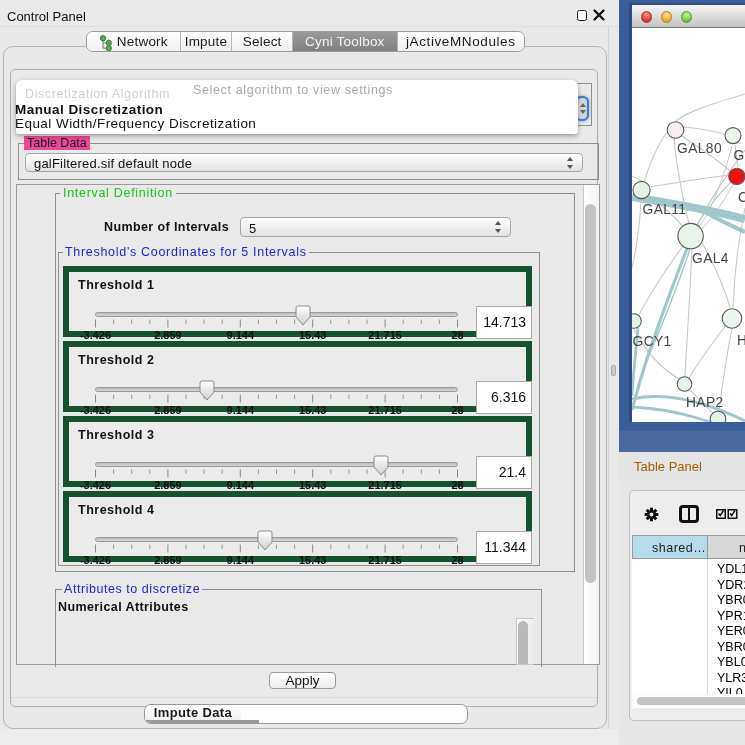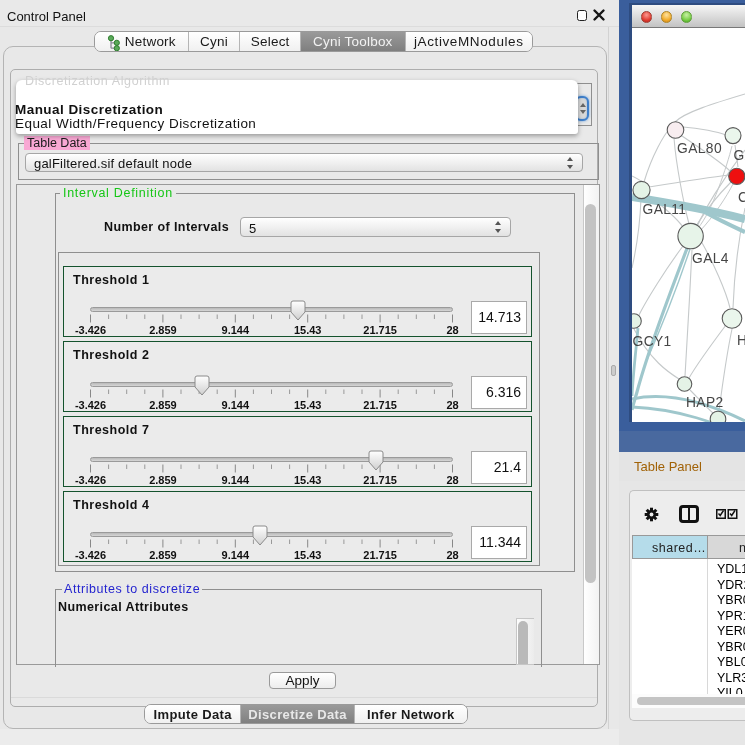--- a/index.html
+++ b/index.html
@@ -18,65 +18,66 @@
     <div class="abs" style="left:0;top:0;width:619px;height:27px;background:#e9e9e9;border-bottom:1px solid #dcdcdc;"></div>
     <div class="abs" style="left:7px;top:9px;font-size:13px;color:#111;">Control Panel</div>
 
     <div class="abs" style="left:577px;top:10px;width:10px;height:10.5px;border:1.7px solid #222;border-radius:2.5px;background:#fff;"></div>
     <svg class="abs" style="left:592px;top:8px;" width="14" height="14" viewBox="0 0 14 14">
       <path d="M2.5 2.5 L11.5 11.5 M11.5 2.5 L2.5 11.5" stroke="#151515" stroke-width="2.4" stroke-linecap="round"></path>
     </svg>
 
     <div class="abs" style="left:3px;top:46px;width:604px;height:683px;border:1px solid #b4b4b4;border-radius:10px;background:#e8e8e8;"></div>
 
-    <div class="abs" id="toptabs" style="left:94px;top:31px;width:439px;height:37px;">
+    <div class="abs" id="toptabs" style="left:86px;top:31px;width:439px;height:37px;">
         <div style="display:flex;height:21px;border:1px solid #9a9a9a;border-radius:7px;overflow:hidden;background:#fdfdfd;">
           <div style="width:93px;background:linear-gradient(#ffffff,#f0f0f0);color:#1a1a1a;display:flex;align-items:center;justify-content:center;font-size:13.5px;letter-spacing:0.2px;"><svg width="14" height="17" viewBox="0 0 14 17" style="margin-right:4px;margin-top:1px;">
               <path d="M4 5 L4 14.2 M4 8.8 L9.8 8.8 M4 14.2 L9.8 14.2" stroke="#8a8a96" stroke-width="1.3" fill="none"></path>
               <circle cx="4" cy="4.2" r="2.6" fill="#5aaa5a" stroke="#2e7d2e" stroke-width="1"></circle>
               <circle cx="9.8" cy="8.8" r="2.6" fill="#5aaa5a" stroke="#2e7d2e" stroke-width="1"></circle>
               <circle cx="9.8" cy="14.2" r="2.6" fill="#5aaa5a" stroke="#2e7d2e" stroke-width="1"></circle>
             </svg>Network</div>
-          <div style="width:52px;background:linear-gradient(#ffffff,#f0f0f0);color:#1a1a1a;border-left:1px solid #b5b5b5;display:flex;align-items:center;justify-content:center;font-size:13.5px;letter-spacing:0.2px;">Cyni</div>
+          <div style="width:52px;background:linear-gradient(#ffffff,#f0f0f0);color:#1a1a1a;border-left:1px solid #b5b5b5;display:flex;align-items:center;justify-content:center;font-size:13.5px;letter-spacing:0.2px;">Impute</div>
           <div style="width:61px;background:linear-gradient(#ffffff,#f0f0f0);color:#1a1a1a;border-left:1px solid #b5b5b5;display:flex;align-items:center;justify-content:center;font-size:13.5px;letter-spacing:0.2px;">Select</div>
           <div style="width:105px;background:linear-gradient(#9a9a9a,#7f7f7f);color:#f2f2f2;border-left:1px solid #b5b5b5;display:flex;align-items:center;justify-content:center;font-size:13.5px;letter-spacing:0.2px;">Cyni Toolbox</div>
           <div style="width:128px;background:linear-gradient(#ffffff,#f0f0f0);color:#1a1a1a;border-left:1px solid #b5b5b5;display:flex;align-items:center;justify-content:center;font-size:13.5px;letter-spacing:0.6px;">jActiveMNodules</div>
         </div>
       </div>
 
     <div class="abs" style="left:10px;top:69px;width:588px;height:638px;border:1px solid #adadad;border-radius:5px;background:#e9e9e9;"></div>
 
     <div class="abs" style="left:18px;top:83px;width:574px;height:43px;border:1px solid #8f8f8f;"></div>
 
     <div class="abs" style="left:575px;top:96px;width:14px;height:25px;border:2.6px solid #3f7fca;border-radius:6px;background:#d9d9d9;box-shadow:0 0 3px rgba(90,150,215,0.9), inset 0 0 2px rgba(90,150,215,0.6);"></div>
     <div class="abs" style="left:580px;top:103px;width:0;height:0;border-left:3px solid transparent;border-right:3px solid transparent;border-bottom:4px solid #666;"></div>
     <div class="abs" style="left:580px;top:110px;width:0;height:0;border-left:3px solid transparent;border-right:3px solid transparent;border-top:4px solid #666;"></div>
 
     <div class="abs" style="left:18px;top:143px;width:581px;height:37px;border:1px solid #8f8f8f;"></div>
-    <div class="abs" style="left:24px;top:136px;font-size:12.5px;color:#1a1a1a;background:#f9a8d4;padding:0 3px;">Table Data</div>
+    <div class="abs" style="left:24px;top:136px;font-size:12.5px;color:#1a1a1a;background:#ec4899;padding:0 3px;">Table Data</div>
     <div class="combo" style="left:25px;top:153px;width:558px;height:19px;">
       <span>galFiltered.sif default node</span>
       <div class="arrows"></div>
     </div>
 
     <div class="abs" style="left:16px;top:184px;width:584px;height:481px;border:1px solid #9a9a9a;background:#e9e9e9;"></div>
 
     <div class="abs" style="left:583px;top:185px;width:16px;height:479px;background:linear-gradient(90deg,#ffffff,#f2f2f2);border-left:1px solid #c9c9c9;"></div>
     <div class="abs" style="left:585px;top:204px;width:11px;height:379px;background:#c3c3c3;border-radius:6px;"></div>
 
     <div class="abs" style="left:55px;top:193px;width:520px;height:379px;border:1px solid #8f8f8f;"></div>
     <div class="abs" style="left:60px;top:186px;font-size:12.5px;letter-spacing:0.7px;color:#16c616;background:#e9e9e9;padding:0 3px;">Interval Definition</div>
 
     <div class="abs" style="left:104px;top:220px;font-size:12.5px;font-weight:bold;letter-spacing:0.4px;color:#111;">Number of Intervals</div>
     <div class="combo" style="left:240px;top:217px;width:271px;height:20px;">
       <span>5</span>
       <div class="arrows"></div>
     </div>
 
     <div class="abs" style="left:58px;top:252px;width:482px;height:314px;border:1px solid #8f8f8f;"></div>
+    <div class="abs" style="left:63px;top:245px;font-size:12.5px;letter-spacing:0.7px;color:#2424cf;background:#e9e9e9;padding:0 2px;">Threshold's Coordinates for 5 Intervals</div>
 
     <div id="thresholds">
         <div class="tbox" style="left:63px;top:266px;width:469px;height:71px;">
           <div class="tlabel">Threshold 1</div>
           <div class="tfield">14.713</div>
           <div style="position:absolute;left:26px;top:40px;width:363px;height:5px;background:linear-gradient(#b9b9b9,#d6d6d6);border:1px solid #9a9a9a;border-radius:3px;"></div>
           <svg style="position:absolute;left:0;top:47px;" width="470" height="10" viewBox="0 0 470 10">
             <line x1="26.5" y1="0.5" x2="26.5" y2="8.5" stroke="#888" stroke-width="1"></line>
             <line x1="44.6" y1="0.5" x2="44.6" y2="5" stroke="#999" stroke-width="1"></line>
             <line x1="62.7" y1="0.5" x2="62.7" y2="5" stroke="#999" stroke-width="1"></line>
@@ -152,21 +153,21 @@
             <path d="M3 1 L13 1 Q15 1 15 3 L15 12 L8 20 L1 12 L1 3 Q1 1 3 1 Z" fill="url(#thg2)" stroke="#8a8a8a" stroke-width="1"></path>
             <defs>
               <linearGradient id="thg2" x1="0" y1="0" x2="0" y2="1">
                 <stop offset="0" stop-color="#ffffff"></stop>
                 <stop offset="1" stop-color="#cfcfcf"></stop>
               </linearGradient>
             </defs>
           </svg>
         </div>
         <div class="tbox" style="left:63px;top:416px;width:469px;height:71px;">
-          <div class="tlabel">Threshold 7</div>
+          <div class="tlabel">Threshold 3</div>
           <div class="tfield">21.4</div>
           <div style="position:absolute;left:26px;top:40px;width:363px;height:5px;background:linear-gradient(#b9b9b9,#d6d6d6);border:1px solid #9a9a9a;border-radius:3px;"></div>
           <svg style="position:absolute;left:0;top:47px;" width="470" height="10" viewBox="0 0 470 10">
             <line x1="26.5" y1="0.5" x2="26.5" y2="8.5" stroke="#888" stroke-width="1"></line>
             <line x1="44.6" y1="0.5" x2="44.6" y2="5" stroke="#999" stroke-width="1"></line>
             <line x1="62.7" y1="0.5" x2="62.7" y2="5" stroke="#999" stroke-width="1"></line>
             <line x1="80.80000000000001" y1="0.5" x2="80.80000000000001" y2="5" stroke="#999" stroke-width="1"></line>
             <line x1="98.9" y1="0.5" x2="98.9" y2="8.5" stroke="#888" stroke-width="1"></line>
             <line x1="117" y1="0.5" x2="117" y2="5" stroke="#999" stroke-width="1"></line>
             <line x1="135.10000000000002" y1="0.5" x2="135.10000000000002" y2="5" stroke="#999" stroke-width="1"></line>
@@ -249,35 +250,36 @@
     <div class="abs" style="left:55px;top:589px;width:487px;height:78px;border:1px solid #8f8f8f;border-bottom:none;"></div>
     <div class="abs" style="left:62px;top:582px;font-size:12.5px;letter-spacing:0.55px;color:#2424cf;background:#e9e9e9;padding:0 2px;">Attributes to discretize</div>
     <div class="abs" style="left:58px;top:600px;font-size:12.5px;font-weight:bold;letter-spacing:0.4px;color:#111;">Numerical Attributes</div>
 
     <div class="abs" style="left:516px;top:618px;width:18px;height:47px;background:linear-gradient(90deg,#fdfdfd,#ececec);border:1px solid #c6c6c6;border-right:none;"></div>
     <div class="abs" style="left:518px;top:621px;width:10px;height:43px;background:#b9b9b9;border-radius:5px 5px 0 0;"></div>
 
     <div class="abs" style="left:269px;top:672px;width:67px;height:17px;background:linear-gradient(#ffffff,#ededed);border:1px solid #9a9a9a;border-radius:4px;text-align:center;font-size:13.5px;color:#111;line-height:15px;">Apply</div>
 
     <div class="abs" id="bottabs" style="left:144px;top:704px;width:324px;height:21px;">
-        <div style="display:flex;height:20px;border:1px solid #9a9a9a;border-radius:7px;overflow:hidden;background:#fdfdfd;">
+        <div style="display:flex;height:20px;border:1px solid #9a9a9a;border-radius:7px;overflow:hidden;background:#fdfdfd;flex-direction:column;">
           <div style="width:96px;background:linear-gradient(#ffffff,#f0f0f0);color:#1a1a1a;display:flex;align-items:center;justify-content:center;font-size:13px;font-weight:bold;letter-spacing:0.35px;">Impute Data</div>
           <div style="width:114px;background:linear-gradient(#9a9a9a,#808080);color:#e8e8e8;border-left:1px solid #b5b5b5;display:flex;align-items:center;justify-content:center;font-size:13px;font-weight:bold;letter-spacing:0.35px;">Discretize Data</div>
           <div style="width:114px;background:linear-gradient(#ffffff,#f0f0f0);color:#1a1a1a;border-left:1px solid #b5b5b5;display:flex;align-items:center;justify-content:center;font-size:13px;font-weight:bold;letter-spacing:0.35px;">Infer Network</div>
         </div>
       </div>
 
     <div class="abs" style="left:11px;top:697px;width:586px;height:1px;background:#dadada;"></div>
     <div class="abs" style="left:0;top:729px;width:619px;height:16px;background:#ececec;"></div>
   </div>
 
   <div class="abs" style="left:16px;top:80px;width:562px;height:54px;background:#ffffff;border-radius:6px 6px 3px 3px;box-shadow:0 2px 5px rgba(0,0,0,0.35);"></div>
+  <div class="abs" style="left:193px;top:83px;font-size:12.5px;color:#a9a9a9;letter-spacing:0.65px;">Select algorithm to view settings</div>
   <div class="abs" style="left:15px;top:116px;font-size:13.5px;color:#111;letter-spacing:0.45px;">Equal Width/Frequency Discretization</div>
   <div class="abs" style="left:15px;top:102px;font-size:13.5px;font-weight:bold;color:#111;letter-spacing:0.45px;">Manual Discretization</div>
-  <div class="abs" style="left:25px;top:74px;font-size:12.5px;letter-spacing:0.6px;color:#d0d0d0;">Discretization Algorithm</div>
+  <div class="abs" style="left:25px;top:87px;font-size:12.5px;letter-spacing:0.6px;color:#d0d0d0;">Discretization Algorithm</div>
 
   <div class="abs" style="left:619px;top:0;width:126px;height:452px;background:#3a5e9c;"></div>
   <div class="abs" style="left:619px;top:431px;width:126px;height:21px;background:#49699f;"></div>
 
   <div class="abs" style="left:632px;top:5px;width:113px;height:417px;background:#ffffff;"></div>
 
   <div class="abs" style="left:632px;top:5px;width:113px;height:23px;background:linear-gradient(#f6f6f6,#c3c3c3);border-bottom:1px solid #787878;"></div>
   <div class="light" style="left:640.5px;top:11px;background:radial-gradient(circle at 50% 30%,#fb9991,#e13c31 62%,#b02419);border-color:#9f3c33;"></div>
   <div class="light" style="left:660.5px;top:11px;background:radial-gradient(circle at 50% 30%,#fde2a0,#f1ab2a 62%,#c87d12);border-color:#ad8426;"></div>
   <div class="light" style="left:680.5px;top:11px;background:radial-gradient(circle at 50% 30%,#c8f0a5,#77cd45 62%,#3f9c1d);border-color:#5f9e3a;"></div>
@@ -372,16 +374,16 @@
   <div class="abs" style="left:637px;top:697px;width:108px;height:8px;background:#c4c4c4;border-radius:4px 0 0 4px;"></div>
 </div>
 
 <style>
 .combo { position:absolute; background:linear-gradient(#ffffff,#e2e2e2); border:1px solid #a6a6a6; border-radius:4px; font-size:13px; color:#111; }
 .combo span { position:absolute; left:8px; top:54%; transform:translateY(-50%); letter-spacing:0.2px; }
 .combo .arrows { position:absolute; right:8px; top:50%; width:7px; height:12px; transform:translateY(-50%); }
 .combo .arrows:before { content:""; position:absolute; top:0; left:0; border-left:3.5px solid transparent; border-right:3.5px solid transparent; border-bottom:4.5px solid #555; }
 .combo .arrows:after { content:""; position:absolute; bottom:0; left:0; border-left:3.5px solid transparent; border-right:3.5px solid transparent; border-top:4.5px solid #555; }
 .light { position:absolute; width:11.6px; height:11.6px; border-radius:50%; border:1px solid; }
-.tbox { position:absolute; background:#ebebeb; border:1px solid #14532d; }
+.tbox { position:absolute; background:#ebebeb; border:6px solid #14532d; }
 .tbox .tlabel { position:absolute; left:9px; top:6px; font-size:12.5px; font-weight:bold; letter-spacing:0.5px; color:#111; }
 .tbox .tfield { position:absolute; left:407px; top:34px; width:56px; height:33px; background:#fff; border:1px solid #a9a9a9; font-size:14px; color:#111; text-align:right; line-height:31px; padding-right:5px; }
 </style>
 
 </body></html>

